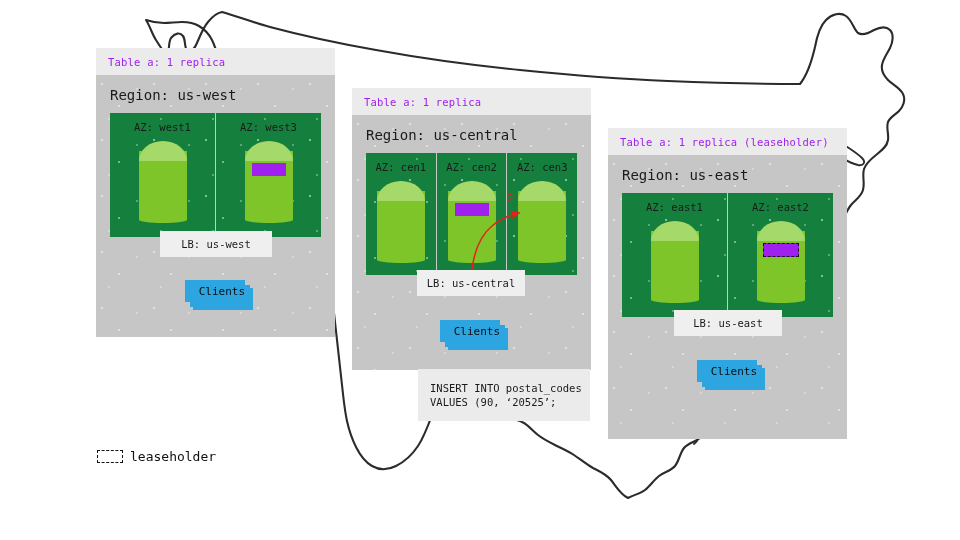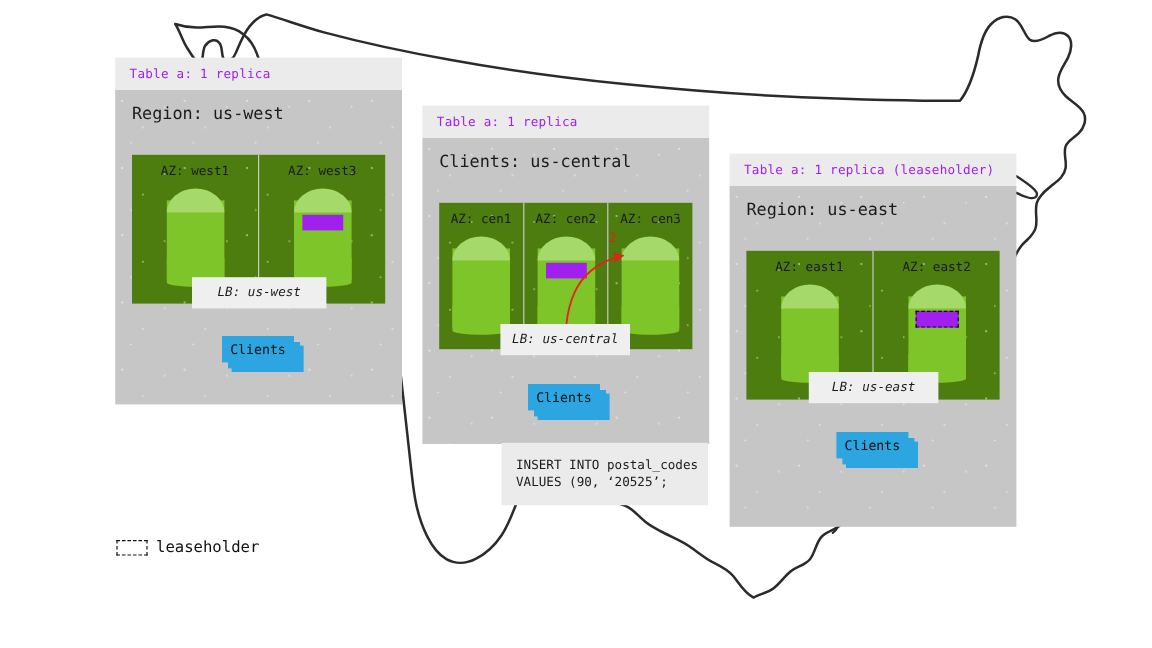--- a/index.html
+++ b/index.html
@@ -29,21 +29,21 @@
     box-sizing:border-box;
     padding:0;
     position:relative;
   }
   .region-title{
     font-size:14px;color:#1a1a1a;
     padding:12px 0 10px 14px;
     white-space:nowrap;
   }
   .az-row{
-    display:flex;background:#4d7c0f;margin:16px 14px;
+    display:flex;background:#15803d;margin:0 14px;
     box-sizing:border-box;
   }
   .az{
     flex:1 1 0;
     box-sizing:border-box;
     border-right:1px solid #c9c9c9;
     padding:8px 0 10px 0;
     display:flex;flex-direction:column;align-items:center;
     position:relative;
   }
@@ -77,29 +77,28 @@
   }
 
   
   .lb{
     position:absolute;
     background:#efefef;
     font-size:10.5px;color:#1a1a1a;
     display:flex;align-items:center;justify-content:center;
     white-space:nowrap;
     z-index:8;
-    font-style:italic;
   }
 
   
   .clients{position:absolute;z-index:8;}
   .clients .sheet{position:absolute;background:#2ca5e0;}
   .clients .front{
     position:absolute;left:0;top:0;background:#2ca5e0;
-    display:flex;align-items:center;justify-content:center;
+    display:flex;align-items:center;justify-content:flex-end;
     font-size:11px;color:#0d0d0d;white-space:nowrap;
   }
 
   
   .sqlbox{
     position:absolute;background:#ebebeb;z-index:6;
     font-size:10.5px;line-height:14px;color:#1a1a1a;
     padding:12px 14px 12px 12px;box-sizing:border-box;white-space:pre;
   }
 
@@ -222,21 +221,21 @@
     <div class="sheet" style="left:5px;top:5px;width:60px;height:22px;"></div>
     <div class="front" style="width:60px;height:22px;">
       <span>Clients</span>
     </div>
   </div>
 
   <div class="region" id="r-central" style="left:352px;top:88px;width:239px;">
     <div class="tbl-strip">Table a: 1 replica</div>
     <div class="region-body" style="height:255px;">
       <div class="speckle"></div>
-      <div class="region-title">Clients: us-central</div>
+      <div class="region-title">Region: us-central</div>
       <div class="az-row" style="height:122px;">
         <div class="az">
           <div class="az-label">AZ: cen1</div>
           <div class="cyl" style="width:48px;height:84px;">
             <div class="body2" style="top:10px;height:66px;"></div>
             <div class="body" style="top:58px;height:24px;"></div>
             <div class="top" style="height:20px;"></div>
           </div>
         </div>
         <div class="az">

